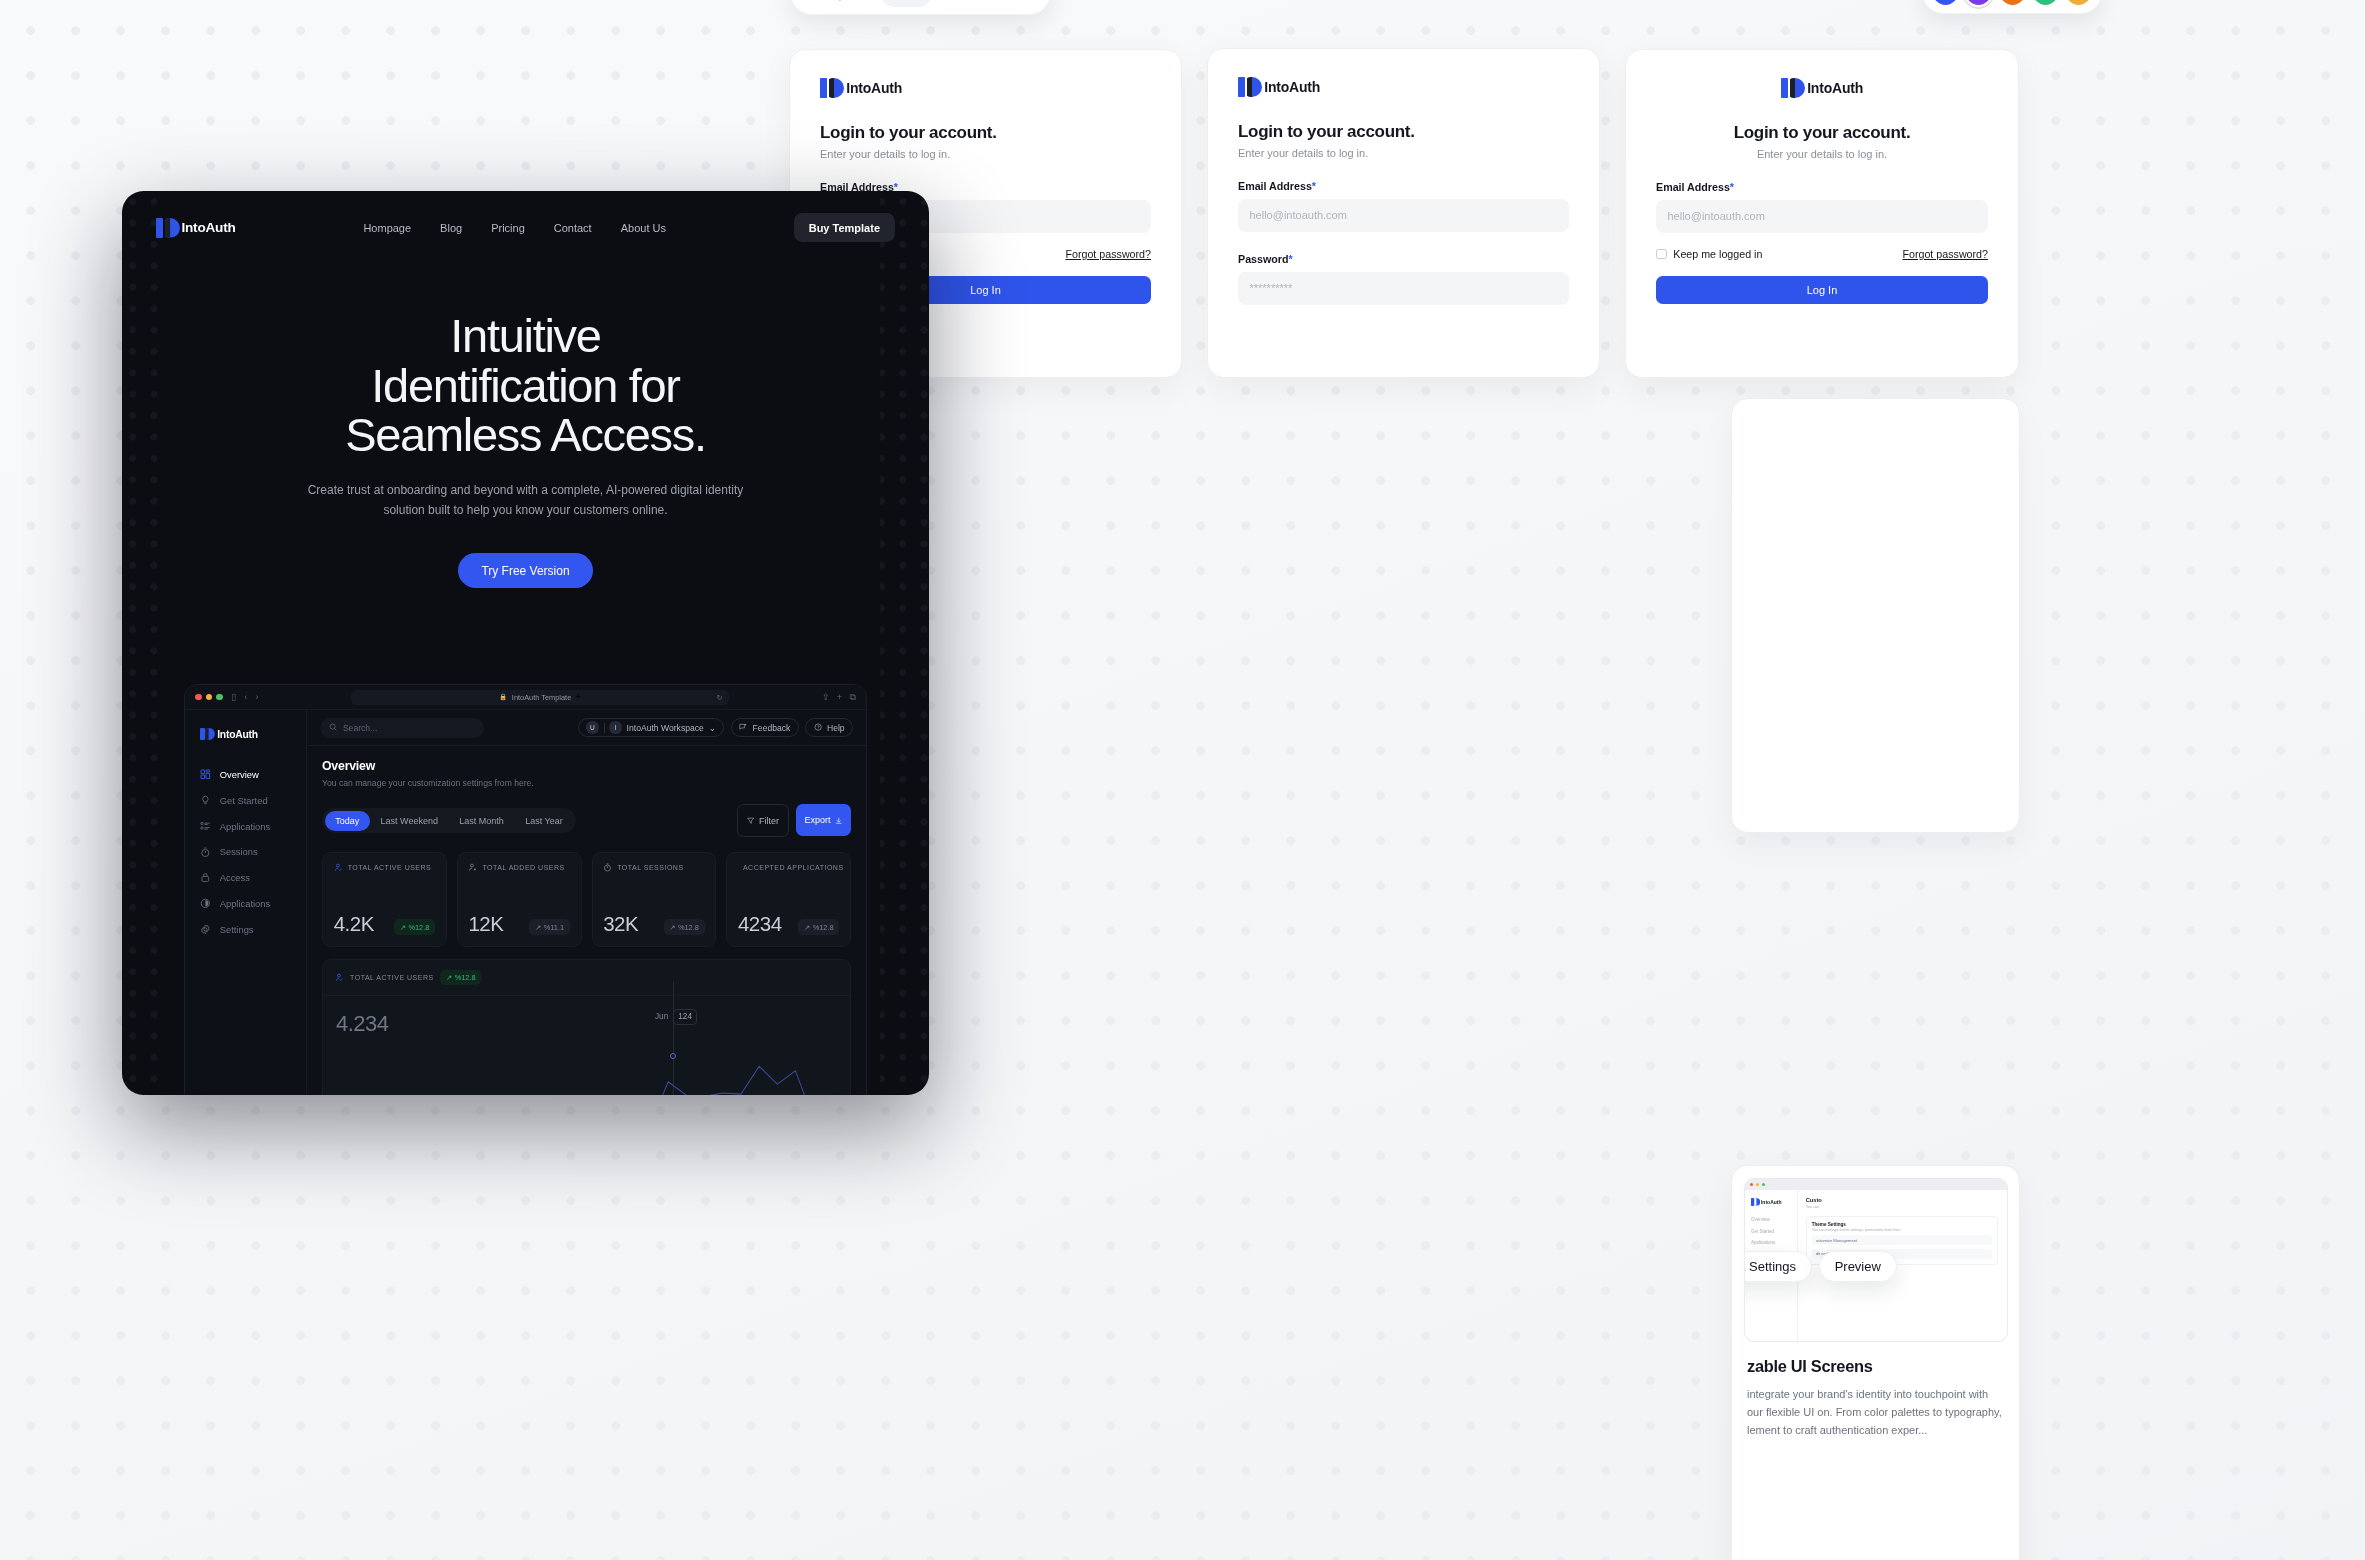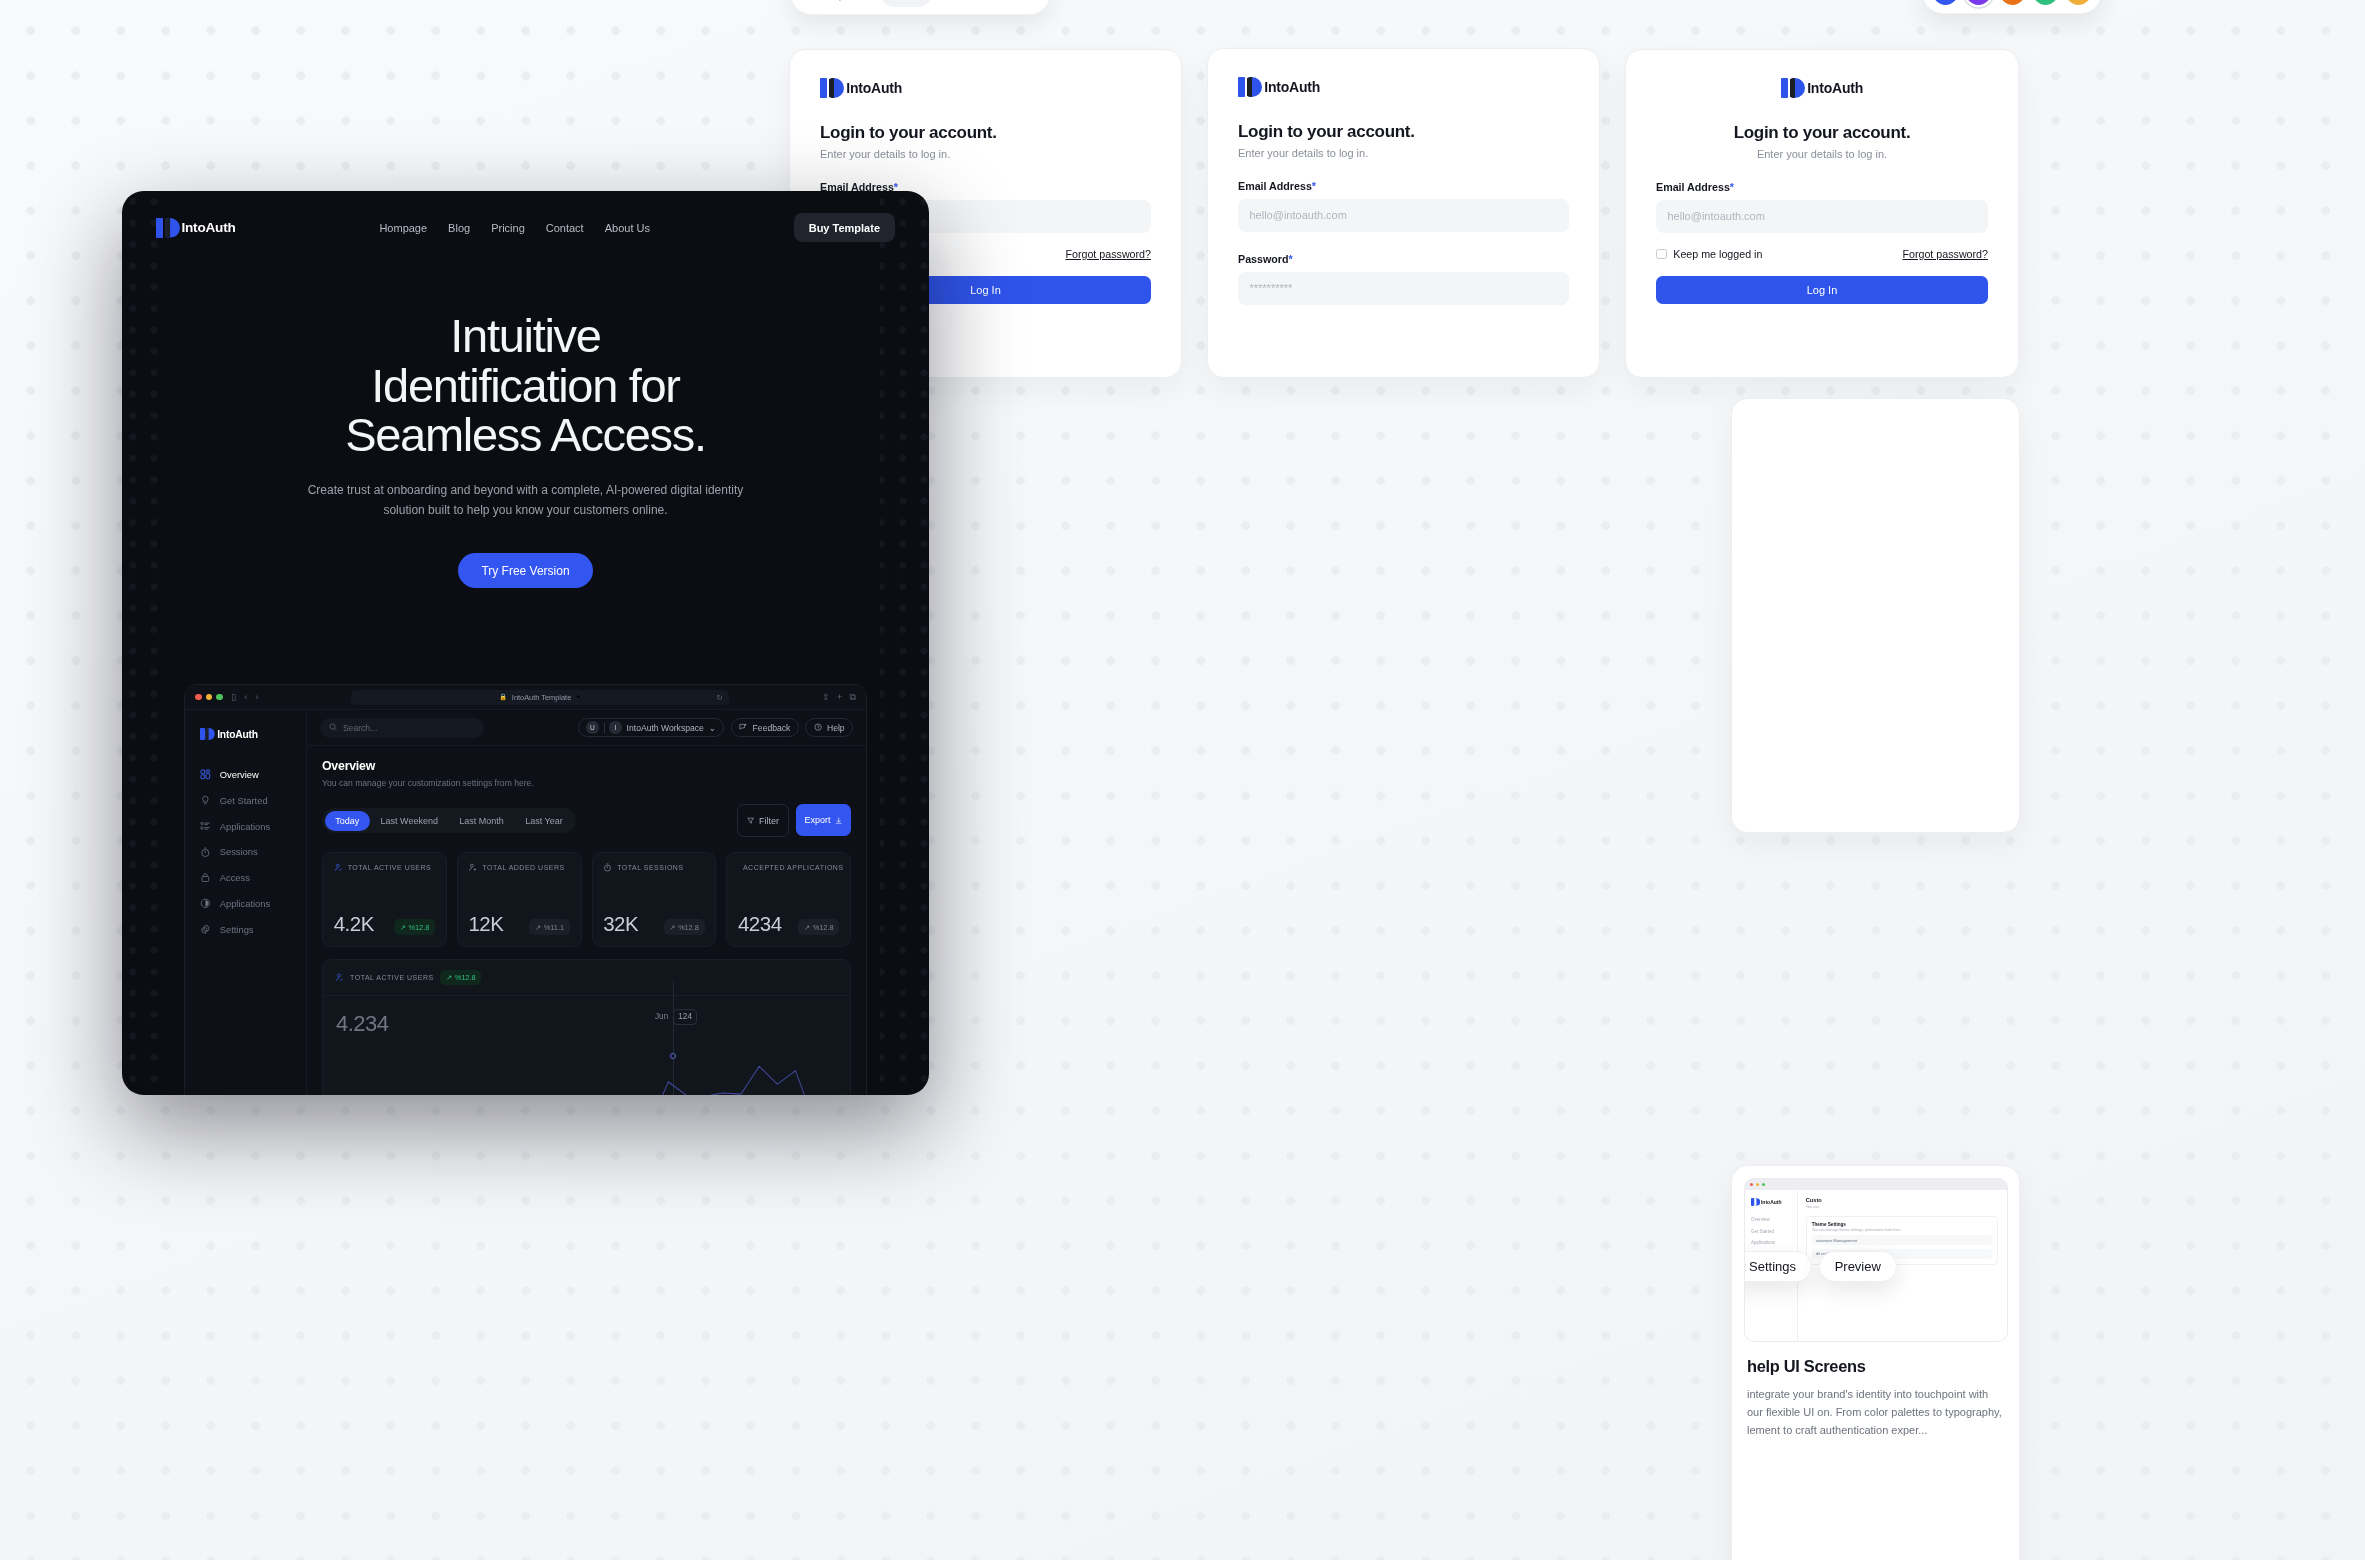--- a/index.html
+++ b/index.html
@@ -118,21 +118,21 @@
     background:#0b0d13;
   }
   .hero-inner { position:relative; z-index:3; }
 
   .navbar {
     display:flex; align-items:center; justify-content:space-between;
     padding: 20px 34px 0 34px; height:53px;
   }
   .nav-brand { display:flex; align-items:center; gap:7.4px; }
   .nav-brand .brand-name { color:#fff; font-size:13.6px; }
-  .nav-links { display:flex; align-items:flex-end; gap:21px; }
+  .nav-links { display:flex; align-items:flex-end; gap:29px; }
   .nav-link { font-size:11px; color:#b6bbc5; }
   .buy-btn {
     background:#21242c; color:#fff; font-size:11px; font-weight:600;
     padding:8.2px 15px; border-radius:8.2px; border:none;
     font-family:"Liberation Sans", sans-serif;
   }
 
   .hero-h1 {
     margin-top:67px; text-align:center;
     font-size:47px; line-height:1.055; font-weight:400; letter-spacing:-1.3px;
@@ -431,21 +431,21 @@
           <div class="mini-rowl">ustomize Management</div>
           <div class="mini-rowl">dit end-user dashboard theme colors.</div>
         </div>
       </div>
     </div>
     <div class="overlay-btns">
       <div class="obtn">Reset Settings</div>
       <div class="obtn">Preview</div>
     </div>
   </div>
-  <div class="rcard-title">help UI Screens</div>
+  <div class="rcard-title">zable UI Screens</div>
   <div class="rcard-desc">integrate your brand's identity into touchpoint with our flexible UI on. From color palettes to typography, lement to craft authentication exper...</div>
 </div>
 
 <div class="hero">
   <div class="hero-dots"></div>
   <div class="hero-center-mask"></div>
   <div class="hero-inner">
 
     <div class="navbar">
       <div class="nav-brand">

